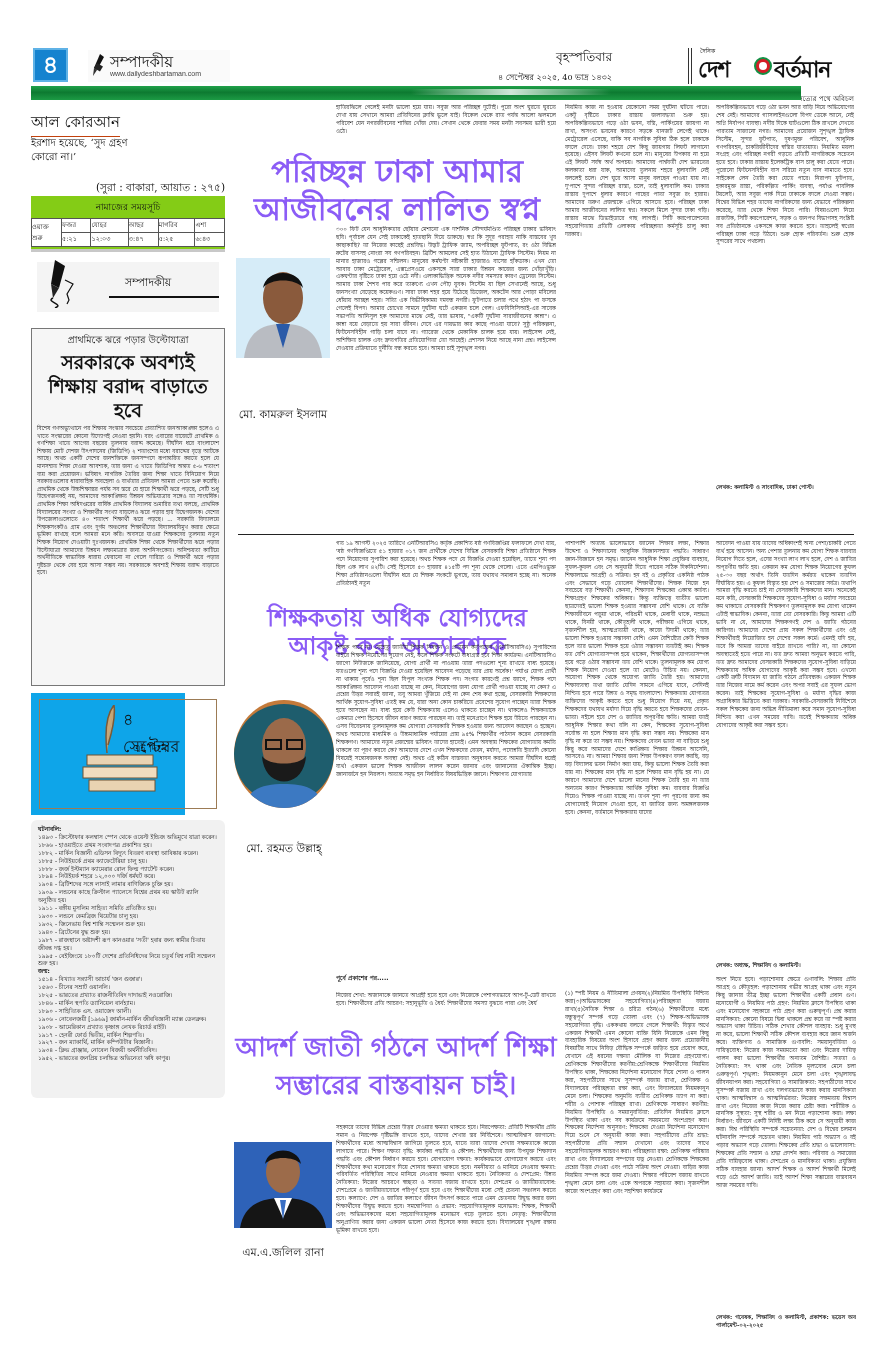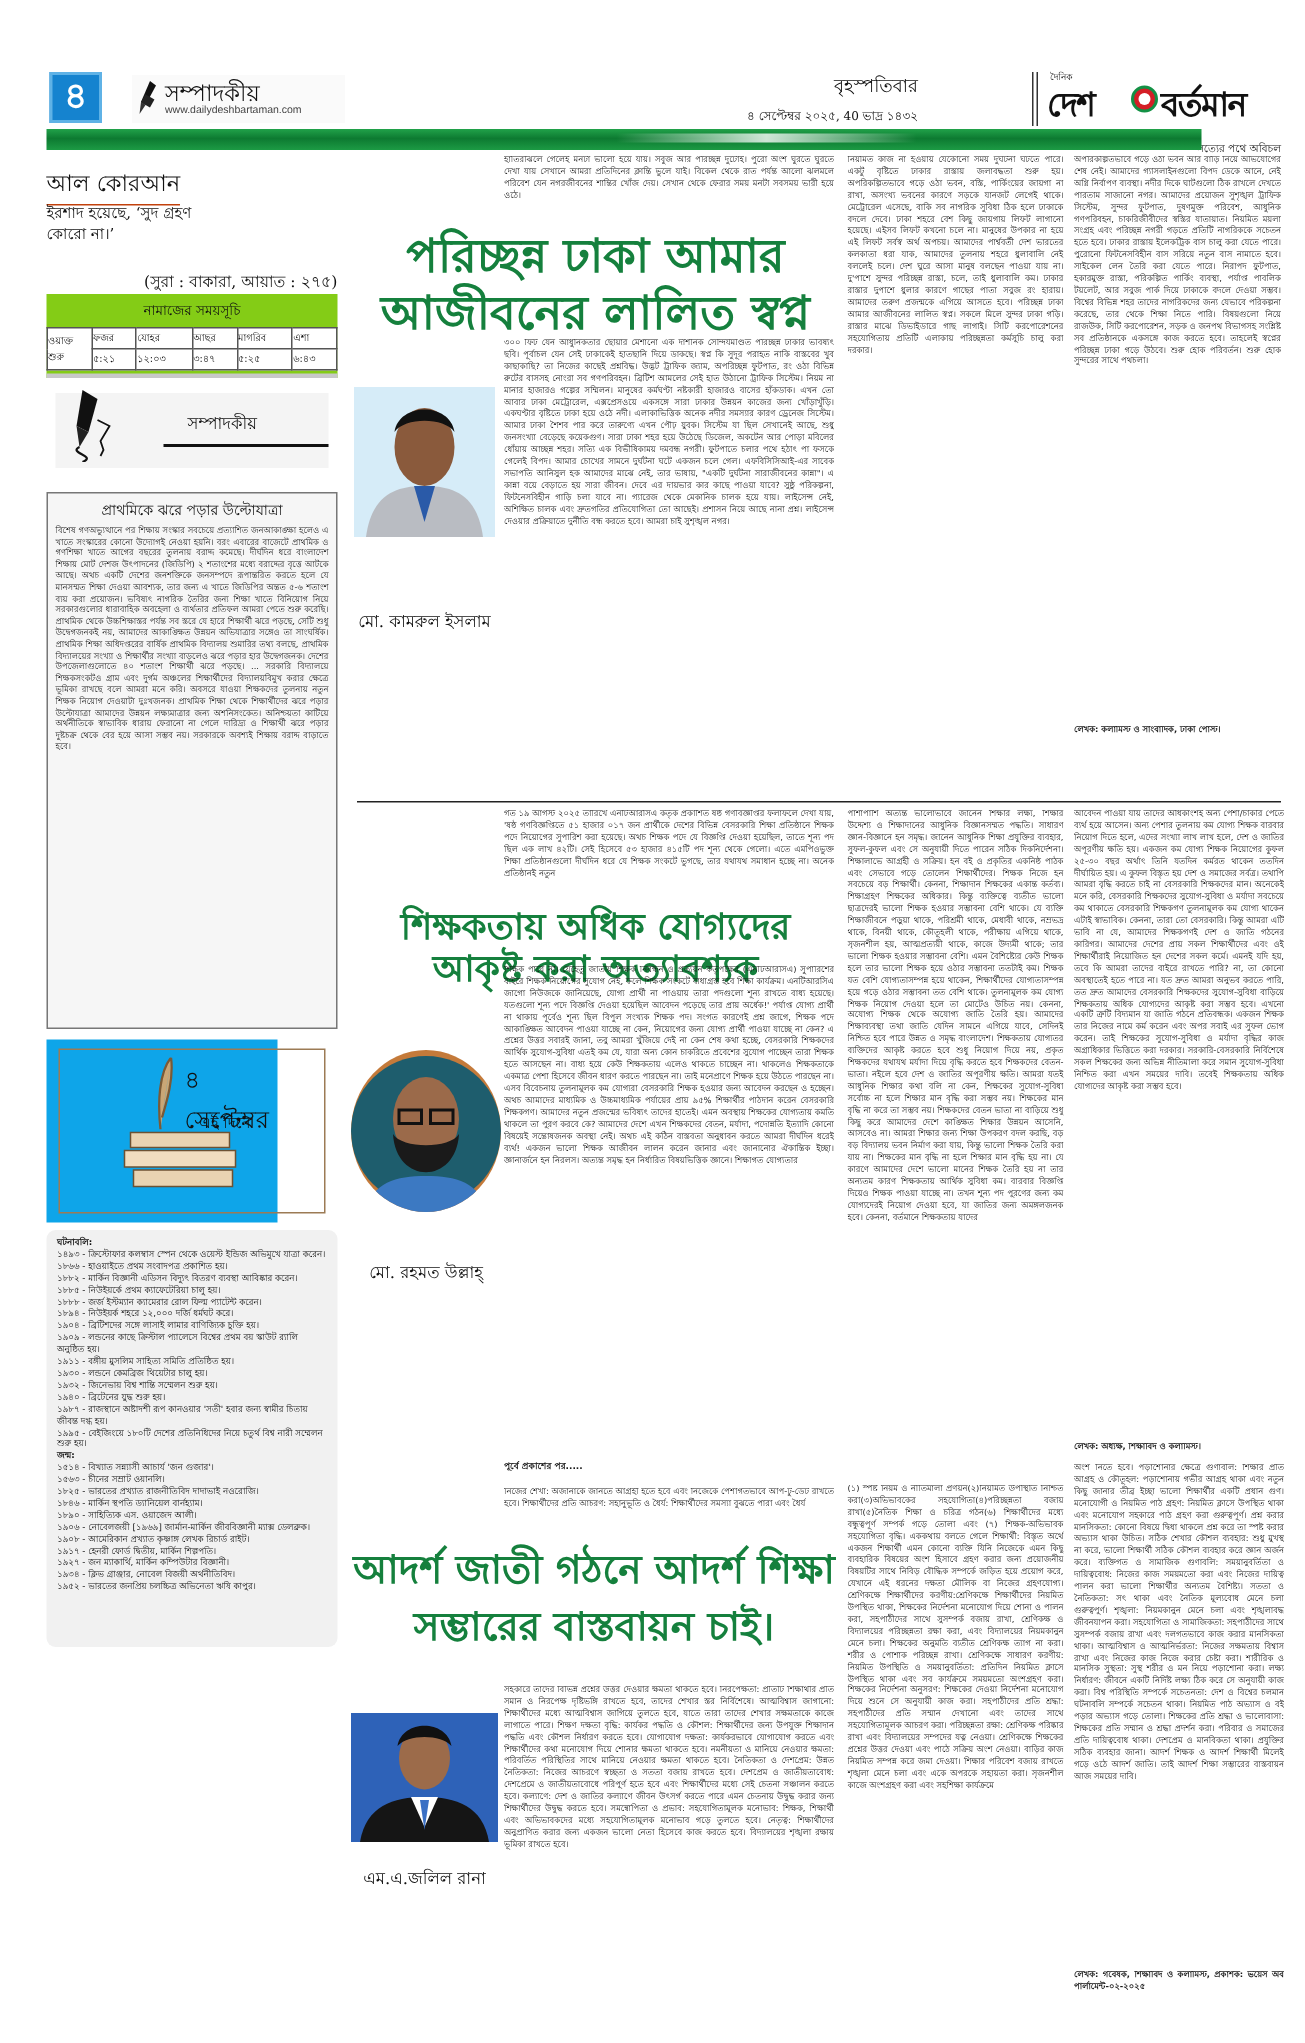--- a/index.html
+++ b/index.html
@@ -48,21 +48,21 @@
   .day-banner .frame { position: absolute; left: 8px; top: 6px; width: 178px; height: 110px; border: 1px solid #9c7b55; }
   .day-banner .feather { position: absolute; left: 72px; top: 12px; width: 14px; height: 48px; }
   .day-banner .books { position: absolute; left: 50px; top: 56px; width: 80px; height: 46px; }
   .day-banner .date-big { position: absolute; left: 92px; top: 14px; font-size: 16px; font-family: "DejaVu Serif", serif; }
   .day-banner .sub { position: absolute; right: 18px; top: 48px; font-size: 10px; font-family: "DejaVu Serif", serif; }
   .events-box { position: absolute; left: 0; top: 720px; width: 194px; height: 278px; background: #f1f1f1; border-radius: 6px; padding: 6px 7px; font-size: 5.8px; line-height: 7.9px; color: #111; }
   .events-box .ev-head { font-weight: bold; }
 
   
   .col-text { position: absolute; font-size: 5.6px; line-height: 7.9px; text-align: justify; color: #1a1a1a; overflow: hidden; }
-  .headline-big { position: absolute; text-align: center; font-family: "DejaVu Serif", serif; color: #15803d; }
+  .headline-big { position: absolute; text-align: center; font-family: "DejaVu Serif", serif; color: #8b5cf6; }
   .author-photo { position: absolute; background: #cfe6f5; overflow: hidden; }
   .author-name { position: absolute; text-align: center; font-size: 11px; font-family: "DejaVu Serif", serif; }
   .rule { position: absolute; height: 1px; background: #222; }
   .subhead { font-weight: bold; }
 </style>
 </head>
 <body>
 
 <header class="masthead">
   <div class="page-num">৪</div>
@@ -124,20 +124,21 @@
       <path d="M6 24 L14 28 L8 38 Z" fill="#222"></path>
       <path d="M8 38 C 0 42, 20 44, 10 48" stroke="#111" stroke-width="1.5" fill="none"></path>
       <path d="M20 20 L28 24 L22 34 L24 40 L22 44" stroke="#111" stroke-width="1.2" fill="none"></path>
     </svg>
     <span class="elabel">সম্পাদকীয়</span>
     <span class="eline"></span>
   </div>
 
   <section class="editorial-box">
     <div class="kicker">প্রাথমিকে ঝরে পড়ার উল্টোযাত্রা</div>
+    <h2 class="headline">সরকারকে অবশ্যই শিক্ষায় বরাদ্দ বাড়াতে হবে</h2>
     <p class="body">বিশেষ গণঅভ্যুত্থানে পর শিক্ষায় সংস্কার সবচেয়ে প্রত্যাশিত জনআকাঙ্ক্ষা হলেও এ খাতে সংস্কারের কোনো উদ্যোগই নেওয়া হয়নি। বরং এবারের বাজেটে প্রাথমিক ও গণশিক্ষা খাতে আগের বছরের তুলনায় বরাদ্দ কমেছে। দীর্ঘদিন ধরে বাংলাদেশ শিক্ষায় মোট দেশজ উৎপাদনের (জিডিপি) ২ শতাংশের মধ্যে বরাদ্দের বৃত্তে আটকে আছে। অথচ একটি দেশের জনশক্তিকে জনসম্পদে রূপান্তরিত করতে হলে যে মানসম্মত শিক্ষা দেওয়া আবশ্যক, তার জন্য এ খাতে জিডিপির অন্তত ৫-৬ শতাংশ ব্যয় করা প্রয়োজন। ভবিষ্যৎ নাগরিক তৈরির জন্য শিক্ষা খাতে বিনিয়োগ নিয়ে সরকারগুলোর ধারাবাহিক অবহেলা ও ব্যর্থতার প্রতিফল আমরা পেতে শুরু করেছি। প্রাথমিক থেকে উচ্চশিক্ষাস্তর পর্যন্ত সব স্তরে যে হারে শিক্ষার্থী ঝরে পড়ছে, সেটি শুধু উদ্বেগজনকই নয়, আমাদের আকাঙ্ক্ষিত উন্নয়ন অভিযাত্রার সঙ্গেও তা সাংঘর্ষিক। প্রাথমিক শিক্ষা অধিদপ্তরের বার্ষিক প্রাথমিক বিদ্যালয় শুমারির তথ্য বলছে, প্রাথমিক বিদ্যালয়ের সংখ্যা ও শিক্ষার্থীর সংখ্যা বাড়লেও ঝরে পড়ার হার উদ্বেগজনক। দেশের উপজেলাগুলোতে ৪০ শতাংশ শিক্ষার্থী ঝরে পড়ছে। ... সরকারি বিদ্যালয়ে শিক্ষকসংকটও গ্রাম এবং দুর্গম অঞ্চলের শিক্ষার্থীদের বিদ্যালয়বিমুখ করার ক্ষেত্রে ভূমিকা রাখছে বলে আমরা মনে করি। অবসরে যাওয়া শিক্ষকদের তুলনায় নতুন শিক্ষক নিয়োগ দেওয়াটা দুঃখজনক। প্রাথমিক শিক্ষা থেকে শিক্ষার্থীদের ঝরে পড়ার উল্টোযাত্রা আমাদের উন্নয়ন লক্ষ্যমাত্রার জন্য অশনিসংকেত। অনিশ্চয়তা কাটিয়ে অর্থনীতিকে স্বাভাবিক ধারায় ফেরানো না গেলে দারিদ্র্য ও শিক্ষার্থী ঝরে পড়ার দুষ্টচক্র থেকে বের হয়ে আসা সম্ভব নয়। সরকারকে অবশ্যই শিক্ষায় বরাদ্দ বাড়াতে হবে।</p>
   </section>
 
   <div class="day-banner">
     <div class="frame"></div>
     <svg class="feather" viewBox="0 0 14 48">
         <path d="M11 0 C 3 10, 2 30, 4 48 M11 0 C 13 14, 8 30, 5 40" stroke="#7a5a37" stroke-width="1.5" fill="#c9a676"></path>
       </svg>
     <svg class="books" viewBox="0 0 80 46">
       <rect x="6" y="6" width="66" height="10" fill="#e9d3b2" stroke="#6d5233"></rect>

